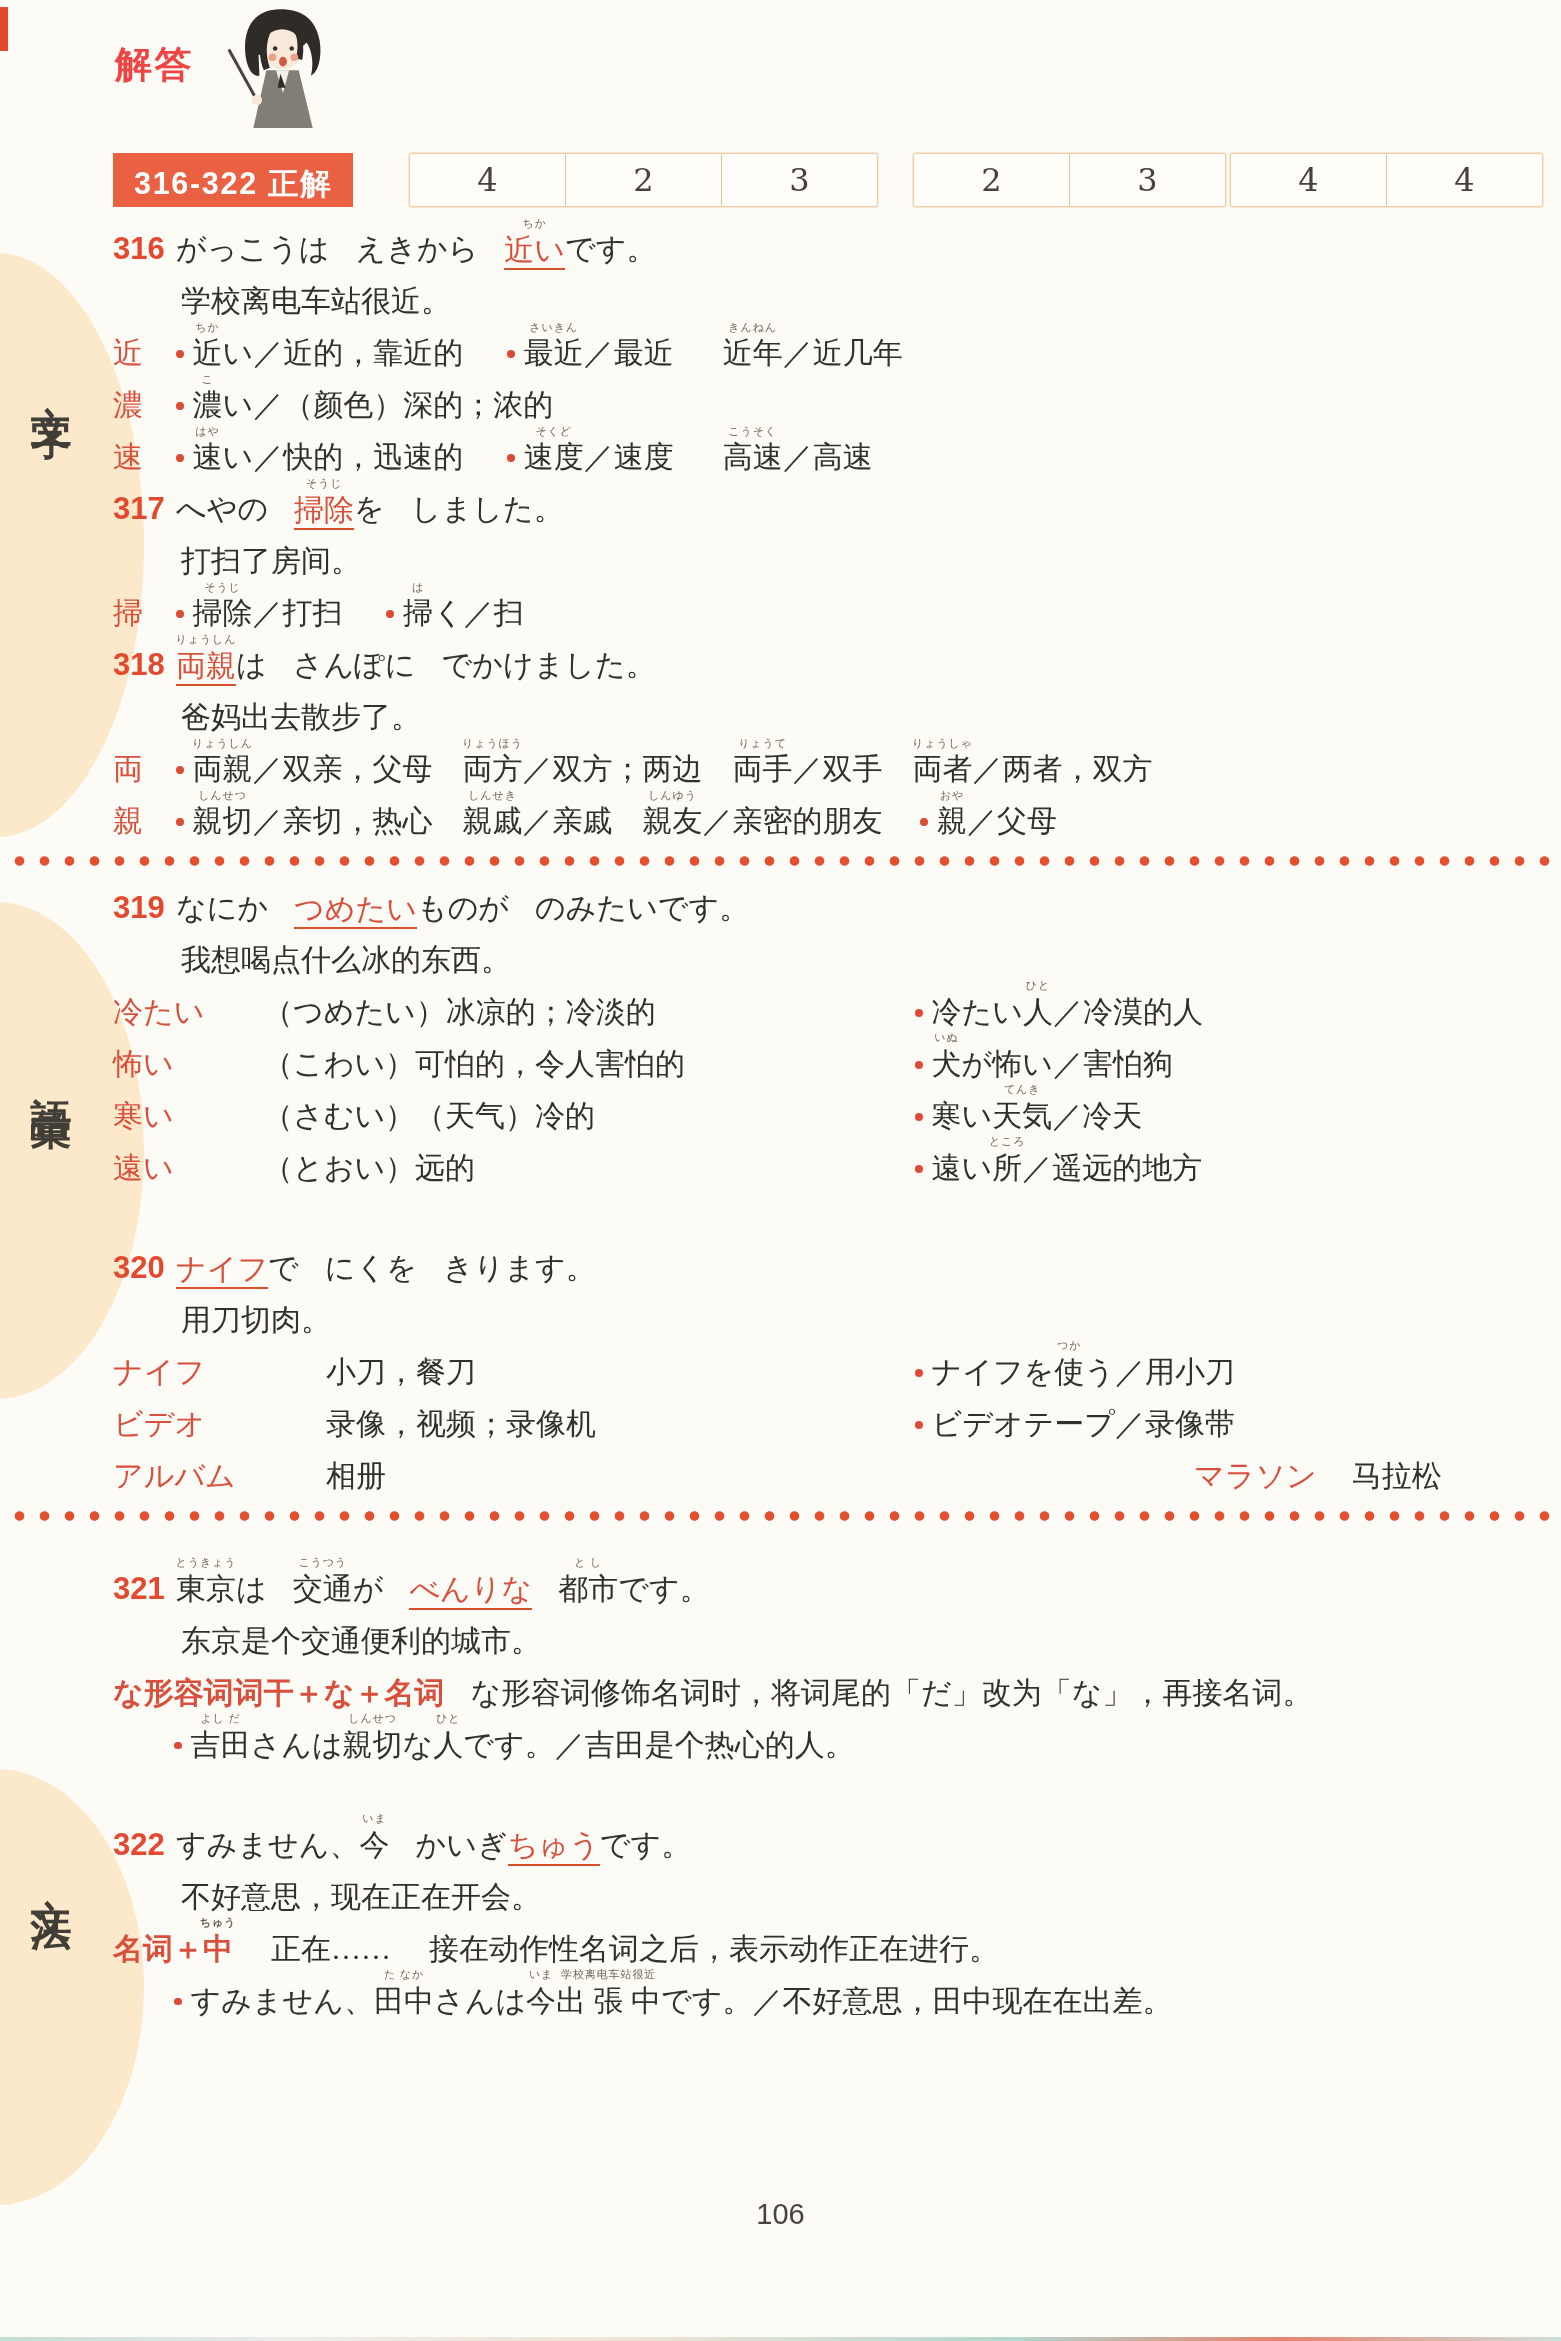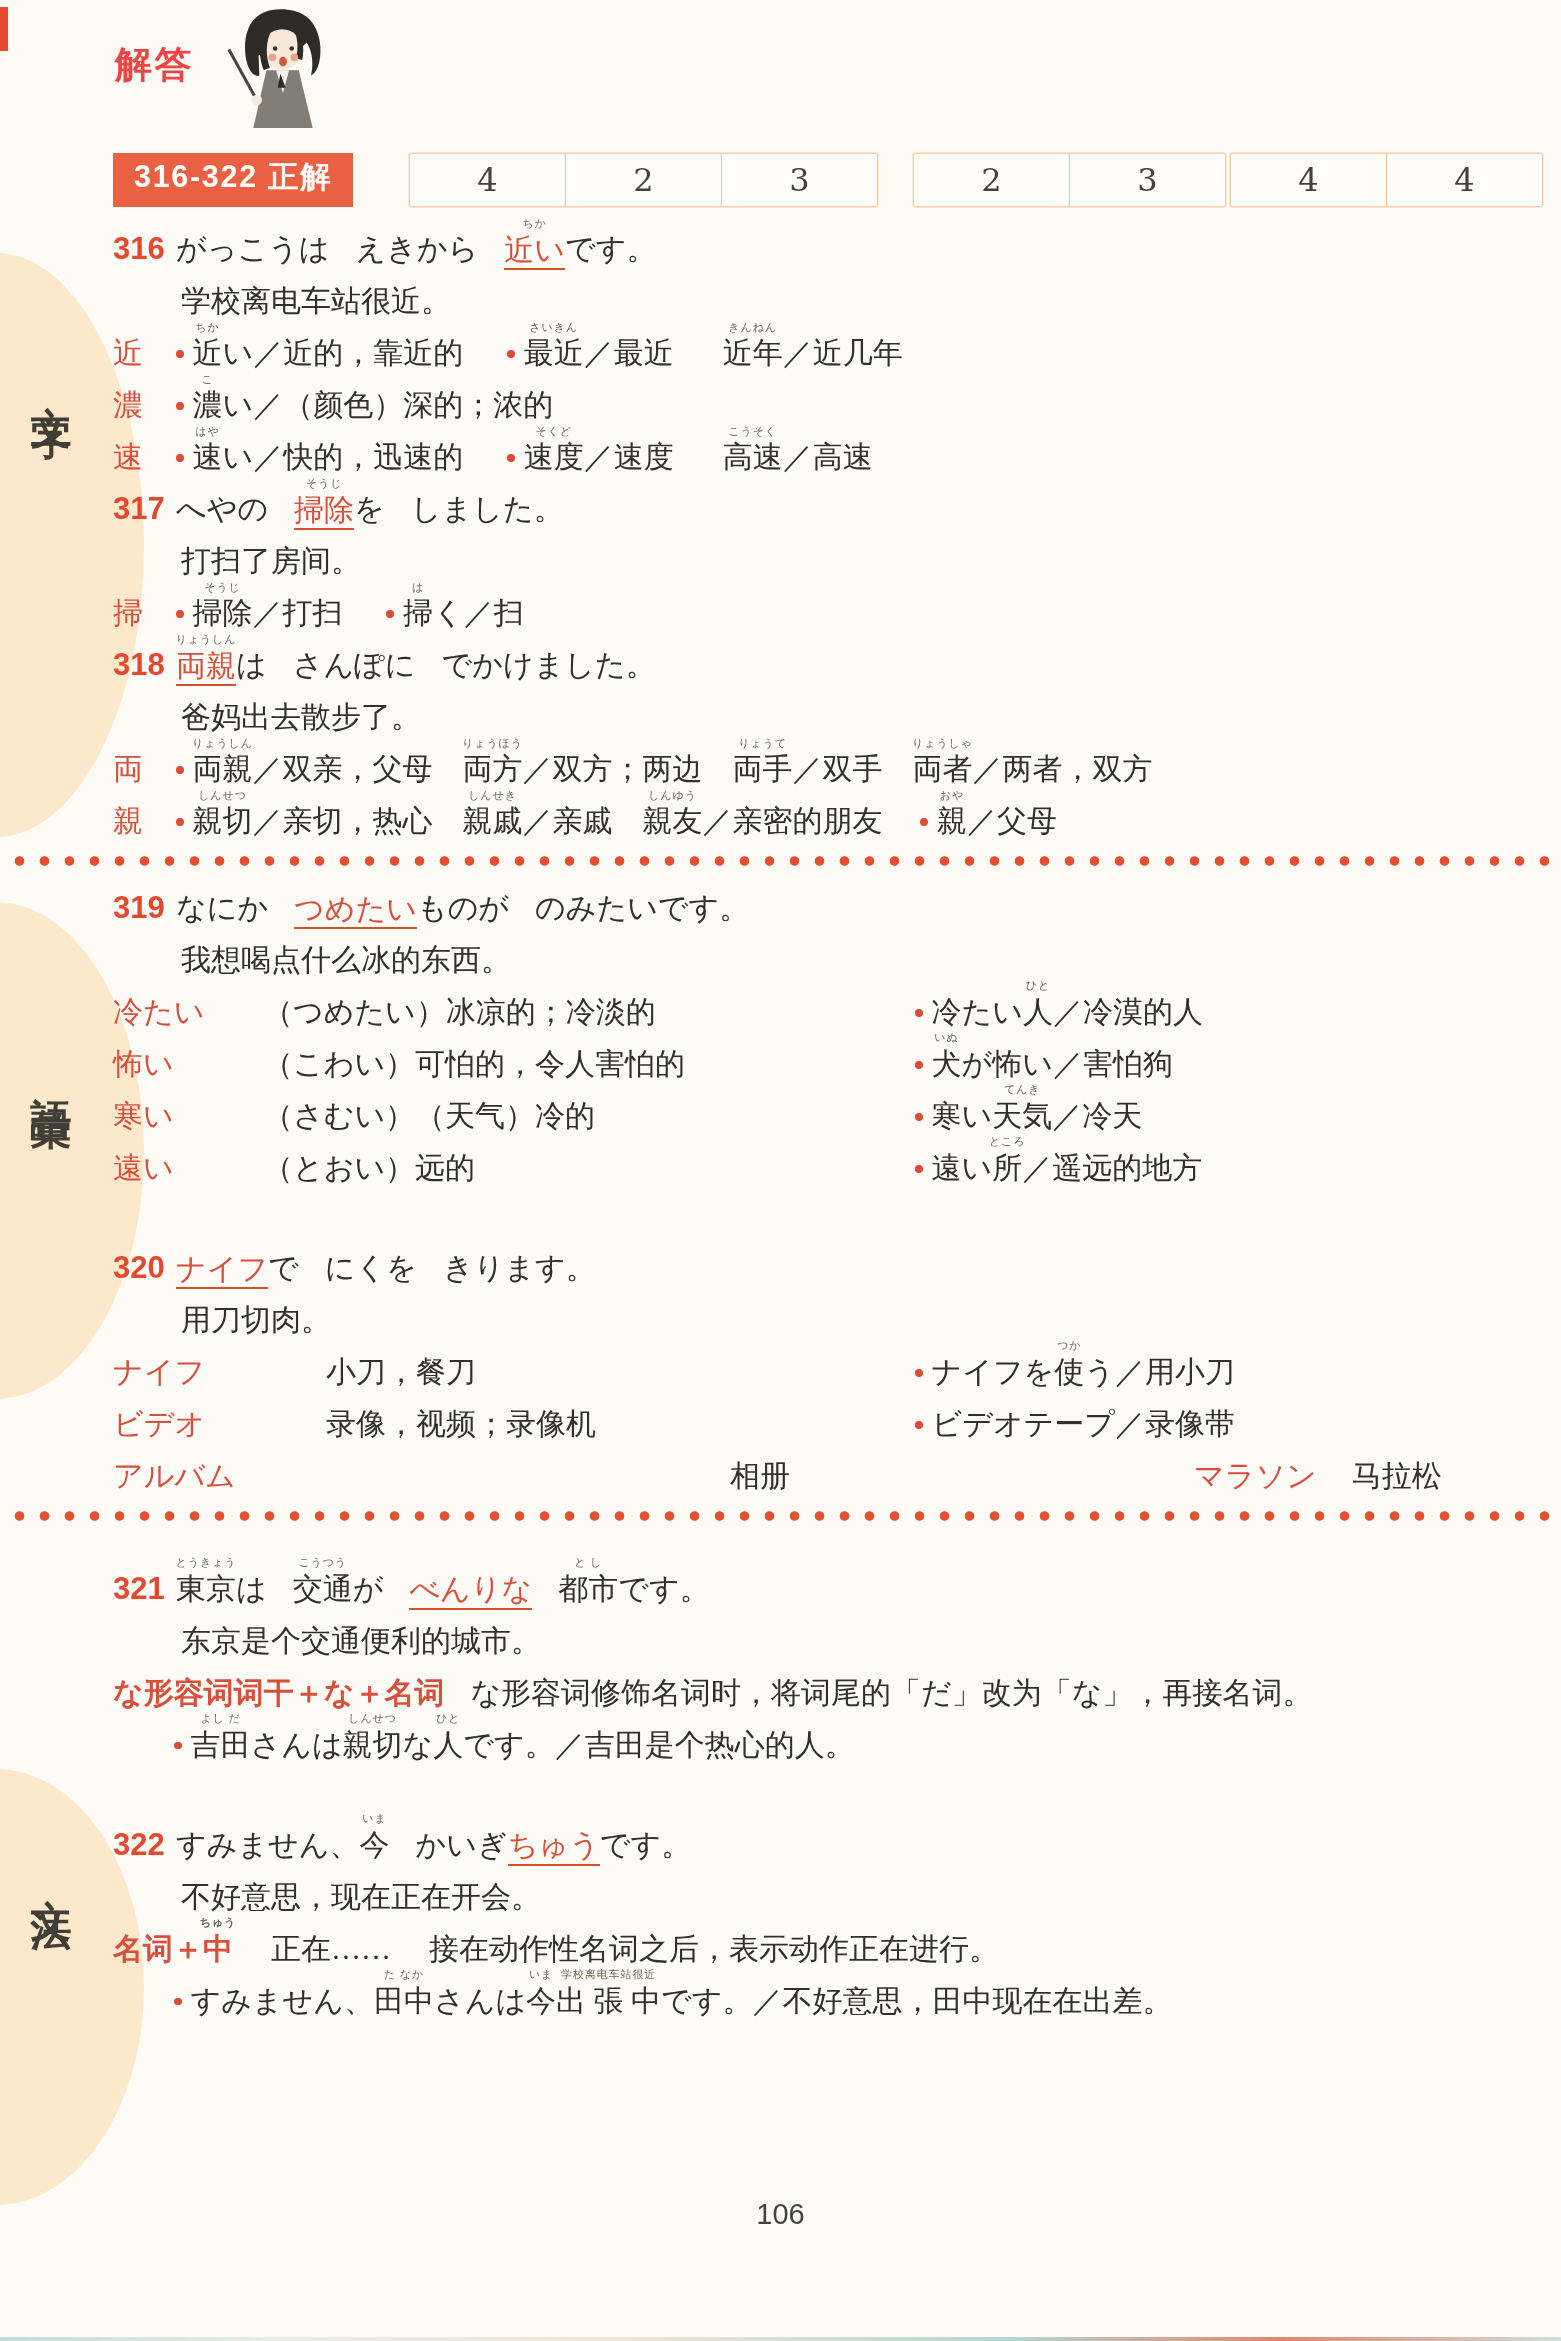--- a/index.html
+++ b/index.html
@@ -18,21 +18,21 @@
   .edge-mark{position:absolute;left:0;top:7px;width:7.8px;height:44px;background:#e2492f;}
   .scan-edge{position:absolute;left:0;bottom:0;width:1561px;height:5.2px;opacity:.85;
         background:linear-gradient(90deg,#b9d6d0,#e7e9e5 18%,#eedfcf 40%,#a5d0c8 65%,#df7058 82%,#c7dad4 100%);}
   
   .hdr{position:absolute;left:115px;top:40px;font-size:37px;font-weight:bold;color:#ef4444;
         font-family:"Liberation Sans",sans-serif;letter-spacing:2.6px;}
   .illus{position:absolute;left:214px;top:3.5px;}
   
   .badge{position:absolute;left:113px;top:153px;height:54px;box-sizing:border-box;
         background:#e96142;color:#fff;font-size:30.5px;font-weight:bold;
-        font-family:"Liberation Sans",sans-serif;padding:4px 21px;letter-spacing:1.7px;}
+        font-family:"Liberation Sans",sans-serif;padding:11px 21px;letter-spacing:1.7px;}
   .agroup{position:absolute;top:153px;display:flex;border:1.7px solid #f0cba3;background:#fffdf9;
         border-radius:2.6px;box-shadow:0 0 0 0.9px #f8e7d2;}
   .acell{width:155px;height:52px;display:flex;align-items:center;justify-content:center;
         font-size:32px;color:#45423a;font-family:"DejaVu Serif",serif;}
   .acell + .acell{border-left:1.7px solid #eec39c;}
   
   #content{position:absolute;left:0;top:220px;width:1561px;box-sizing:border-box;
         padding:0 26px 0 113px;font-size:30px;line-height:1.15;}
   .row{display:flex;align-items:flex-end;height:52px;padding-bottom:5.2px;box-sizing:border-box;position:relative;}
   .qnum{color:#e2492f;font-weight:bold;font-family:"Liberation Sans",sans-serif;font-size:31px;flex:0 0 63px;}
@@ -309,21 +309,21 @@
         <div class="col1" style="width: 589px;">
           <span class="rb">录像，视频；录像机</span>
         </div>
         <div class="col2">
           <span class="blt"></span>
           <span class="rb">ビデオテープ／录像带</span>
         </div>
       </div>
       <div class="row entry">
         <span class="headk">アルバム</span>
-        <div class="col1" style="width: 868px; justify-content: center;">
+        <div class="col1" style="width: 868px;">
           <span class="rb">相册</span>
         </div>
         <div class="col2">
           <span class="rb red">マラソン</span>
           <span class="sp" style="width: 35px;"></span>
           <span class="rb">马拉松</span>
         </div>
       </div>
       <div class="divider"></div>
       <div style="height: 26px;"></div>

